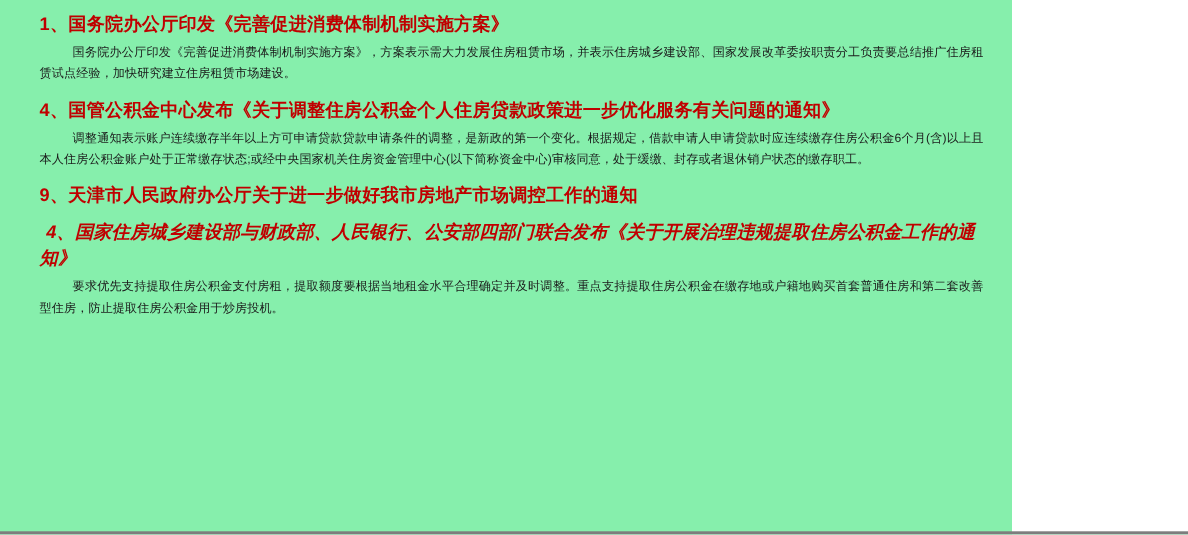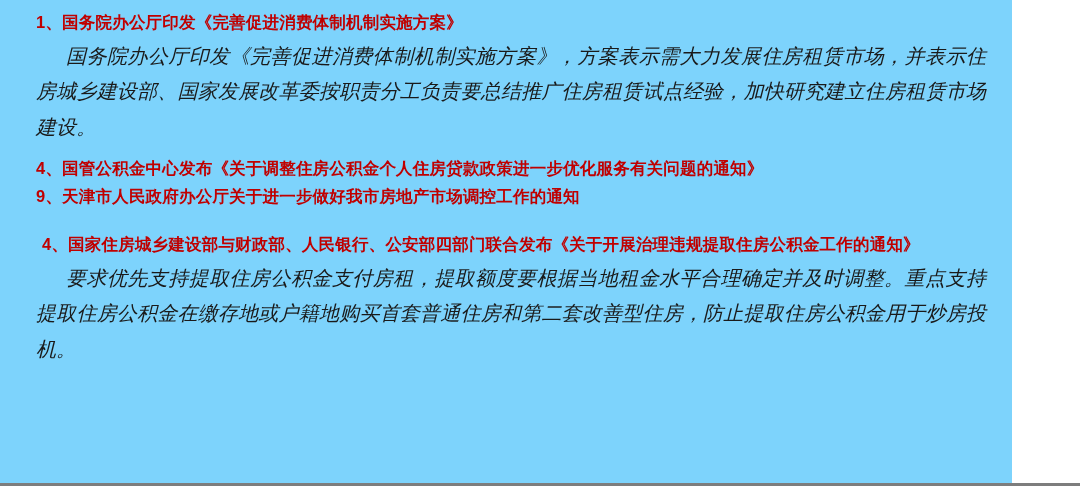--- a/index.html
+++ b/index.html
@@ -9,55 +9,54 @@
   body {
     width: 1080px;
     height: 486px;
     background: #ffffff;
     font-family: "Liberation Sans", sans-serif;
     color: #1a1a1a;
     overflow: hidden;
   }
   .page {
     position: relative;
-    width: 1012px;
+    width: 920px;
     height: 486px;
     box-sizing: border-box;
     padding: 10px 26px 0 36px;
-    background: #7dd3fc;
+    background: #86efac;
   }
   .section {
     margin-bottom: 2px;
   }
   .heading {
     color: #c00000;
     font-weight: bold;
     font-size: 16.5px;
     line-height: 1.5;
     letter-spacing: 0.2px;
     margin: 0 0 4px 0;
     text-indent: 0;
   }
   .heading-4 {
     text-indent: 6px;
   }
   .body-text {
     color: #1a1a1a;
-    font-size: 20px;
+    font-size: 11px;
     line-height: 1.78;
     text-align: justify;
     text-justify: inter-ideograph;
     margin: 0 0 10px 0;
     text-indent: 30px;
     letter-spacing: 0.1px;
-    font-style: italic;
   }
   .sec2 .heading { margin-top: 6px; }
   .sec3 .heading { margin-top: 4px; }
-  .sec4 .heading { margin-top: 23px; }
+  .sec4 .heading { margin-top: 8px; font-style: italic; }
   .bottom-rule {
     position: absolute;
     left: 0;
     bottom: 0;
     width: 1080px;
     height: 3px;
     background: #7d7d7d;
   }
 </style>
 </head>
@@ -65,20 +64,21 @@
 
 <div class="page">
 
   <div class="section sec1">
     <p class="heading">1、国务院办公厅印发《完善促进消费体制机制实施方案》</p>
     <p class="body-text">国务院办公厅印发《完善促进消费体制机制实施方案》，方案表示需大力发展住房租赁市场，并表示住房城乡建设部、国家发展改革委按职责分工负责要总结推广住房租赁试点经验，加快研究建立住房租赁市场建设。</p>
   </div>
 
   <div class="section sec2">
     <p class="heading">4、国管公积金中心发布《关于调整住房公积金个人住房贷款政策进一步优化服务有关问题的通知》</p>
+    <p class="body-text">调整通知表示账户连续缴存半年以上方可申请贷款贷款申请条件的调整，是新政的第一个变化。根据规定，借款申请人申请贷款时应连续缴存住房公积金6个月(含)以上且本人住房公积金账户处于正常缴存状态;或经中央国家机关住房资金管理中心(以下简称资金中心)审核同意，处于缓缴、封存或者退休销户状态的缴存职工。</p>
   </div>
 
   <div class="section sec3">
     <p class="heading">9、天津市人民政府办公厅关于进一步做好我市房地产市场调控工作的通知</p>
   </div>
 
   <div class="section sec4">
     <p class="heading heading-4">4、国家住房城乡建设部与财政部、人民银行、公安部四部门联合发布《关于开展治理违规提取住房公积金工作的通知》</p>
     <p class="body-text">要求优先支持提取住房公积金支付房租，提取额度要根据当地租金水平合理确定并及时调整。重点支持提取住房公积金在缴存地或户籍地购买首套普通住房和第二套改善型住房，防止提取住房公积金用于炒房投机。</p>
   </div>

